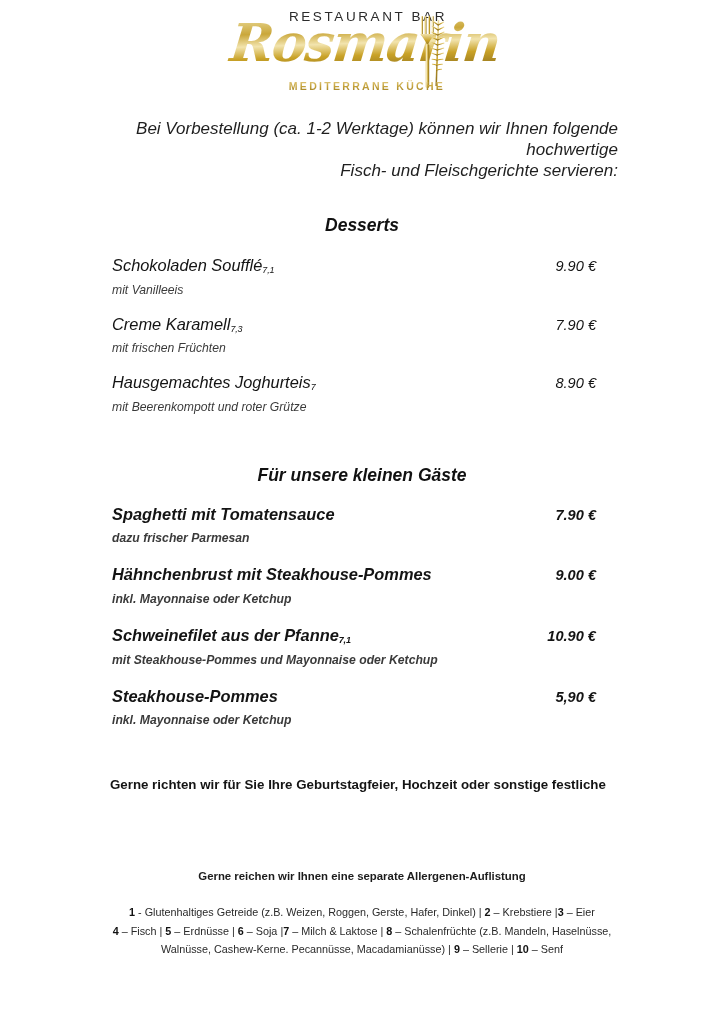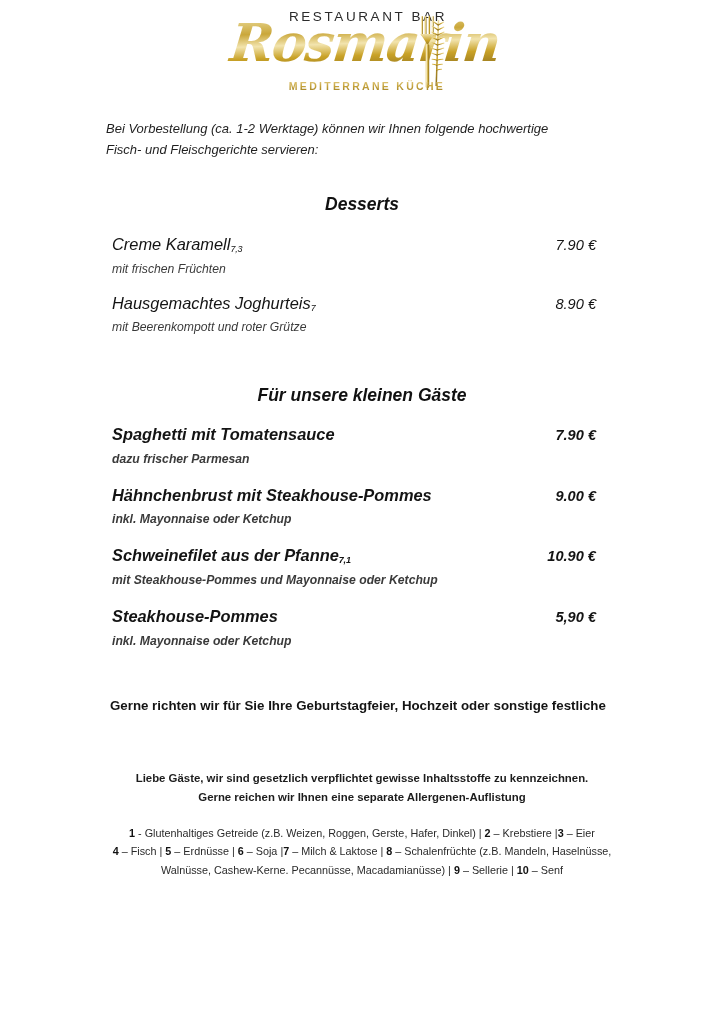--- a/index.html
+++ b/index.html
@@ -97,23 +97,23 @@
     top: 14px;
     width: 30px;
     height: 76px;
   }
 
   .intro-wrap {
     margin-top: 22px;
     padding: 0 106px;
   }
   .intro-p {
-    text-align: left;
-    font-style: italic;
-    font-size: 13px;
+    text-align: right;
+    font-style: italic;
+    font-size: 17px;
     line-height: 21px;
     color: #1f1f1f;
   }
   .intro-p.second {
     margin-top: 19px;
   }
   .intro-p b {
     font-weight: 700;
   }
 
@@ -278,20 +278,27 @@
     <div class="intro-p">
       <span>Bei Vorbestellung (ca. 1-2 Werktage) können wir Ihnen folgende hochwertige</span><br>
       <span>Fisch- und Fleischgerichte servieren:</span>
     </div>
   </div>
 
   <div class="section-title section-desserts">Desserts</div>
 
   <div class="menu-list">
 
+    <div class="menu-item">
+      <div class="menu-row">
+        <div class="item-name"><span>Schokoladen Soufflé</span><span class="allerg">7,1</span></div>
+        <div class="item-price">9.90 €</div>
+      </div>
+      <div class="item-desc">mit Vanilleeis</div>
+    </div>
 
     <div class="menu-item">
       <div class="menu-row">
         <div class="item-name"><span>Creme Karamell</span><span class="allerg">7,3</span></div>
         <div class="item-price">7.90 €</div>
       </div>
       <div class="item-desc">mit frischen Früchten</div>
     </div>
 
     <div class="menu-item">
@@ -340,21 +347,21 @@
       <div class="item-desc">inkl. Mayonnaise oder Ketchup</div>
     </div>
 
   </div>
 
   <div class="events">
     <span>Gerne richten wir für Sie Ihre Geburtstagfeier, Hochzeit oder sonstige festliche</span><br>
   </div>
 
   <div class="allergen-note">
-    <span>Liebe Gäste, wir sind gesetzlich verpflichtet gewisse Inhaltsstoffe zu kennzeichnen.</span><br>
+    <br>
     <span>Gerne reichen wir Ihnen eine separate Allergenen-Auflistung</span>
   </div>
 
   <div class="allergen-list">
     <div><b>1</b><span> - Glutenhaltiges Getreide (z.B. Weizen, Roggen, Gerste, Hafer, Dinkel) | </span><b>2</b><span> – Krebstiere |</span><b>3</b><span> – Eier</span></div>
 
     <div><b>4</b><span> – Fisch | </span><b>5</b><span> – Erdnüsse | </span><b>6</b><span> – Soja |</span><b>7</b><span> – Milch &amp; Laktose | </span><b>8</b><span> – Schalenfrüchte (z.B. Mandeln, Haselnüsse, Walnüsse, Cashew-Kerne. Pecannüsse, Macadamianüsse) | </span><b>9</b><span> – Sellerie | </span><b>10</b><span> – Senf</span></div>
 
     <div></div>
   </div>

